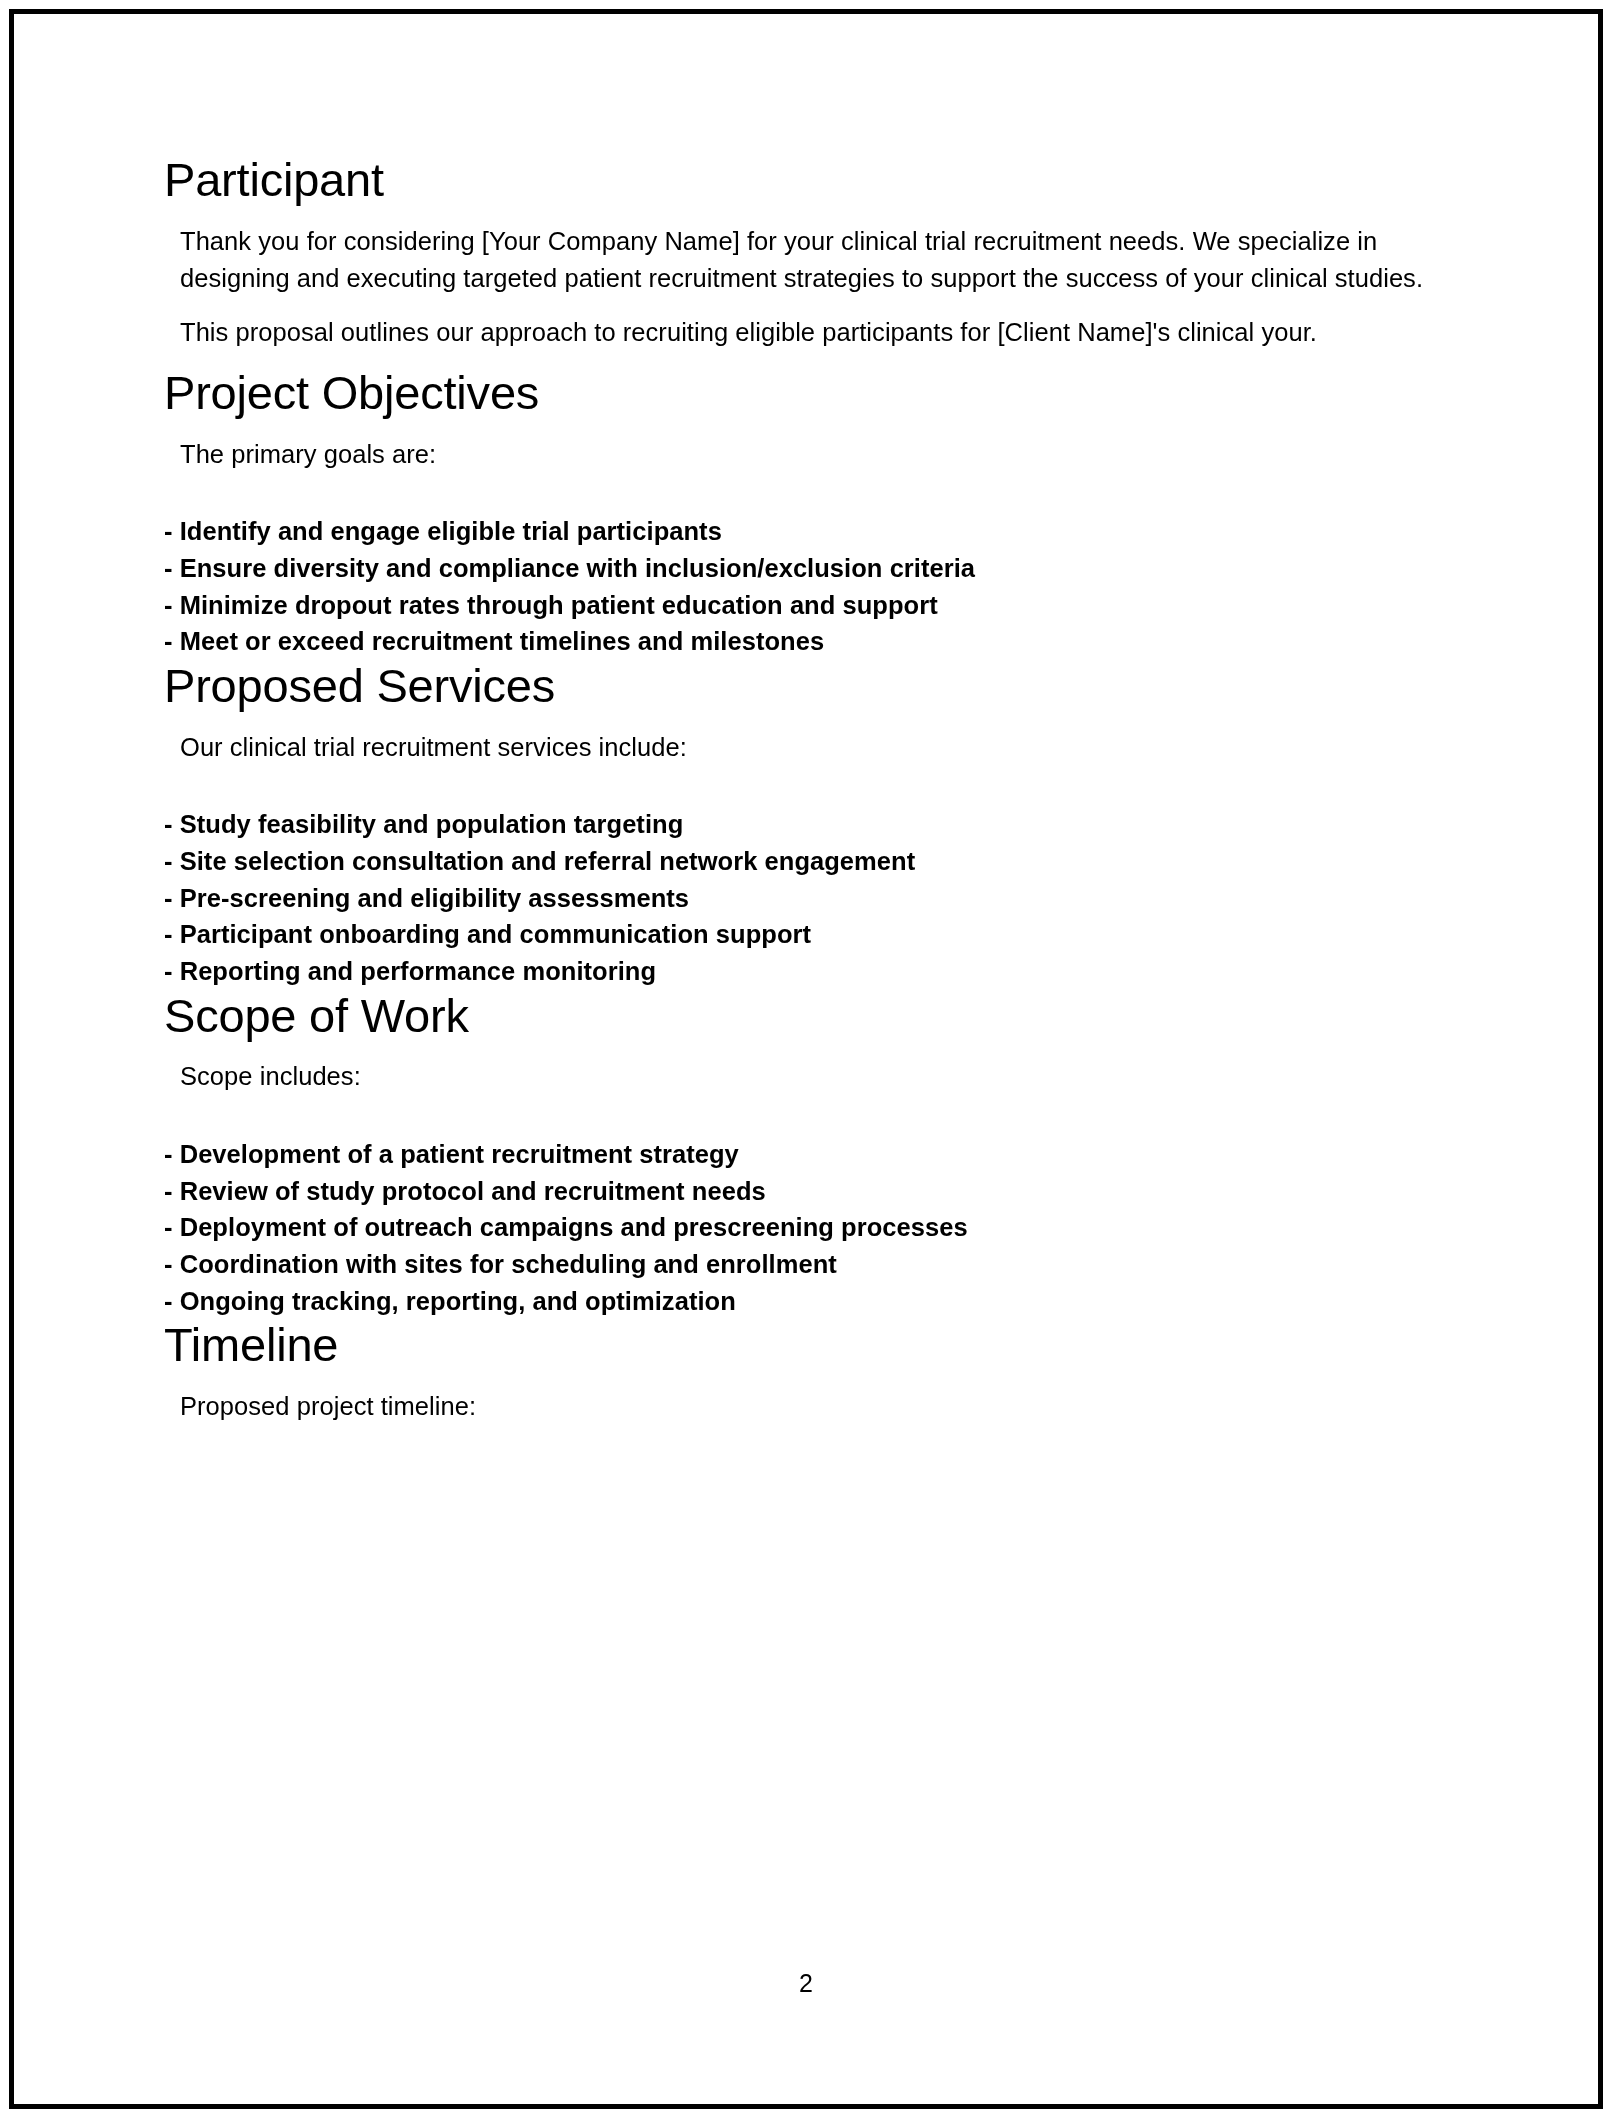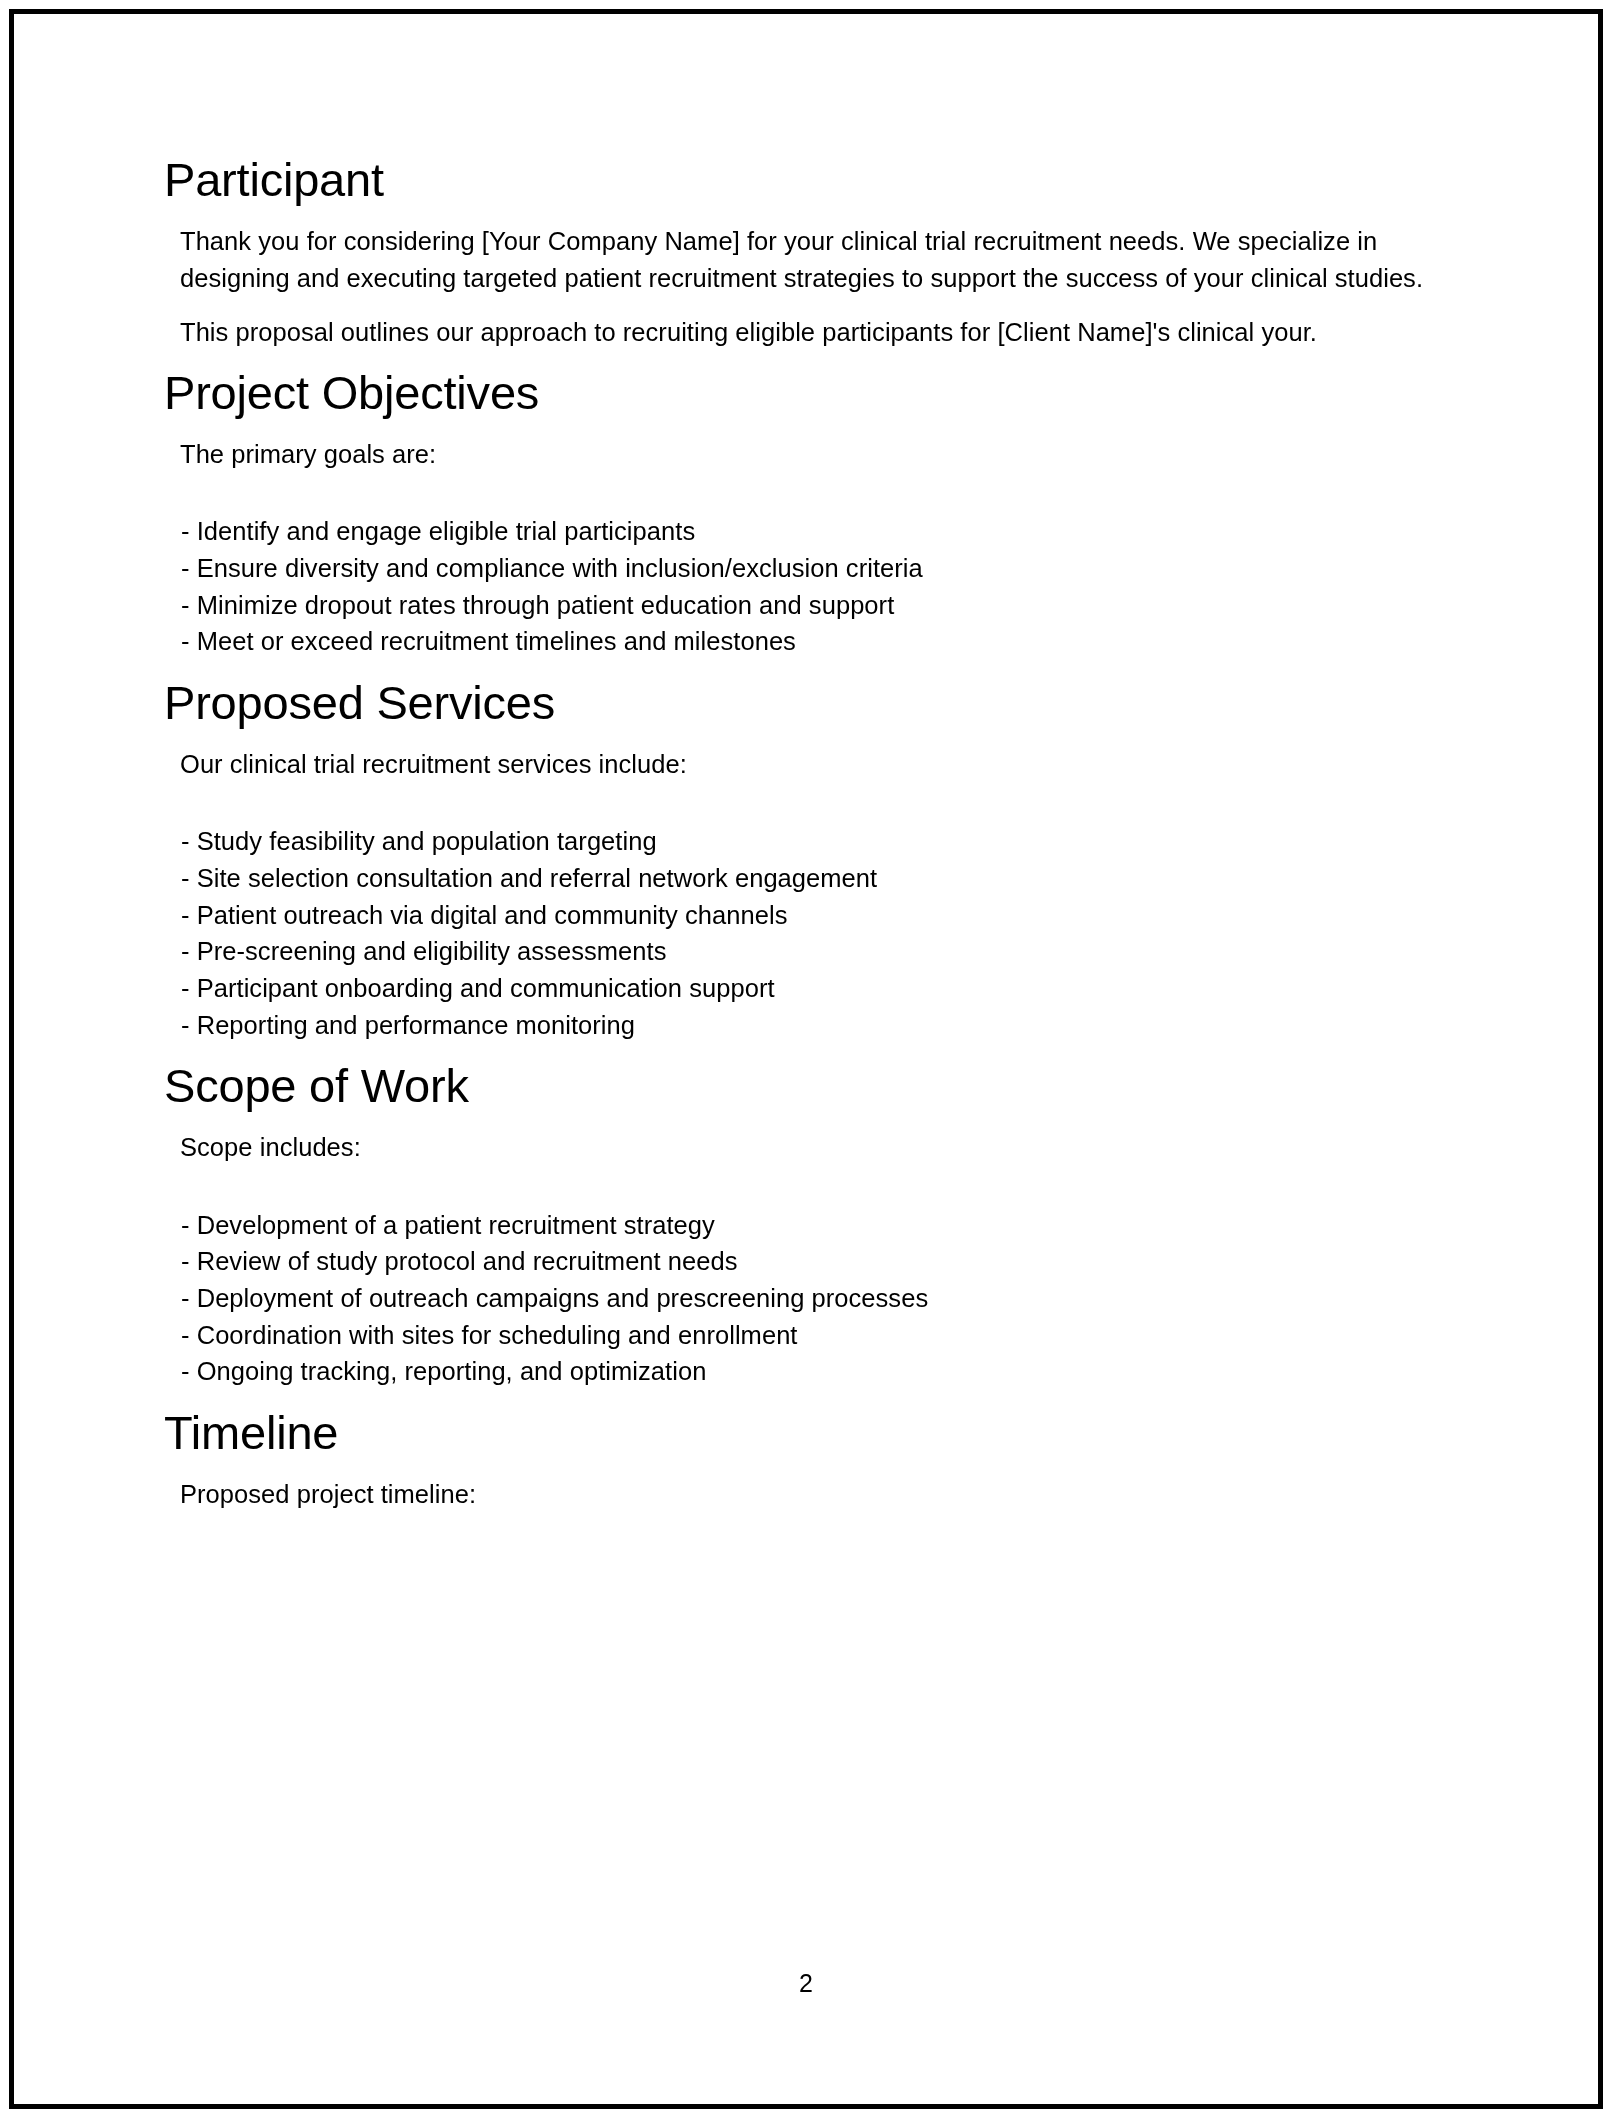--- a/index.html
+++ b/index.html
@@ -73,23 +73,24 @@
   .after-heading {
     margin-top: 26px;
   }
 
   .para-gap {
     margin-top: 40px;
   }
 
   ul.dash-list {
     list-style: none;
-    margin: 17px;
+    margin: 0;
     padding: 0;
     margin-top: 40px;
+    font-weight: bold;
   }
 
   ul.dash-list li {
     font-size: 25.5px;
     line-height: 1.44;
     color: #000000;
     letter-spacing: 0.05px;
     white-space: nowrap;
   }
 
@@ -122,21 +123,20 @@
         <li>- Ensure diversity and compliance with inclusion/exclusion criteria</li>
         <li>- Minimize dropout rates through patient education and support</li>
         <li>- Meet or exceed recruitment timelines and milestones</li>
       </ul>
 
       <h1 class="section-heading heading-gap">Proposed Services</h1>
       <p class="body-text after-heading">Our clinical trial recruitment services include:</p>
       <ul class="dash-list">
         <li>- Study feasibility and population targeting</li>
         <li>- Site selection consultation and referral network engagement</li>
-        <li>- Patient outreach via digital and community channels</li>
         <li>- Pre-screening and eligibility assessments</li>
         <li>- Participant onboarding and communication support</li>
         <li>- Reporting and performance monitoring</li>
       </ul>
 
       <h1 class="section-heading heading-gap">Scope of Work</h1>
       <p class="body-text after-heading">Scope includes:</p>
       <ul class="dash-list">
         <li>- Development of a patient recruitment strategy</li>
         <li>- Review of study protocol and recruitment needs</li>

